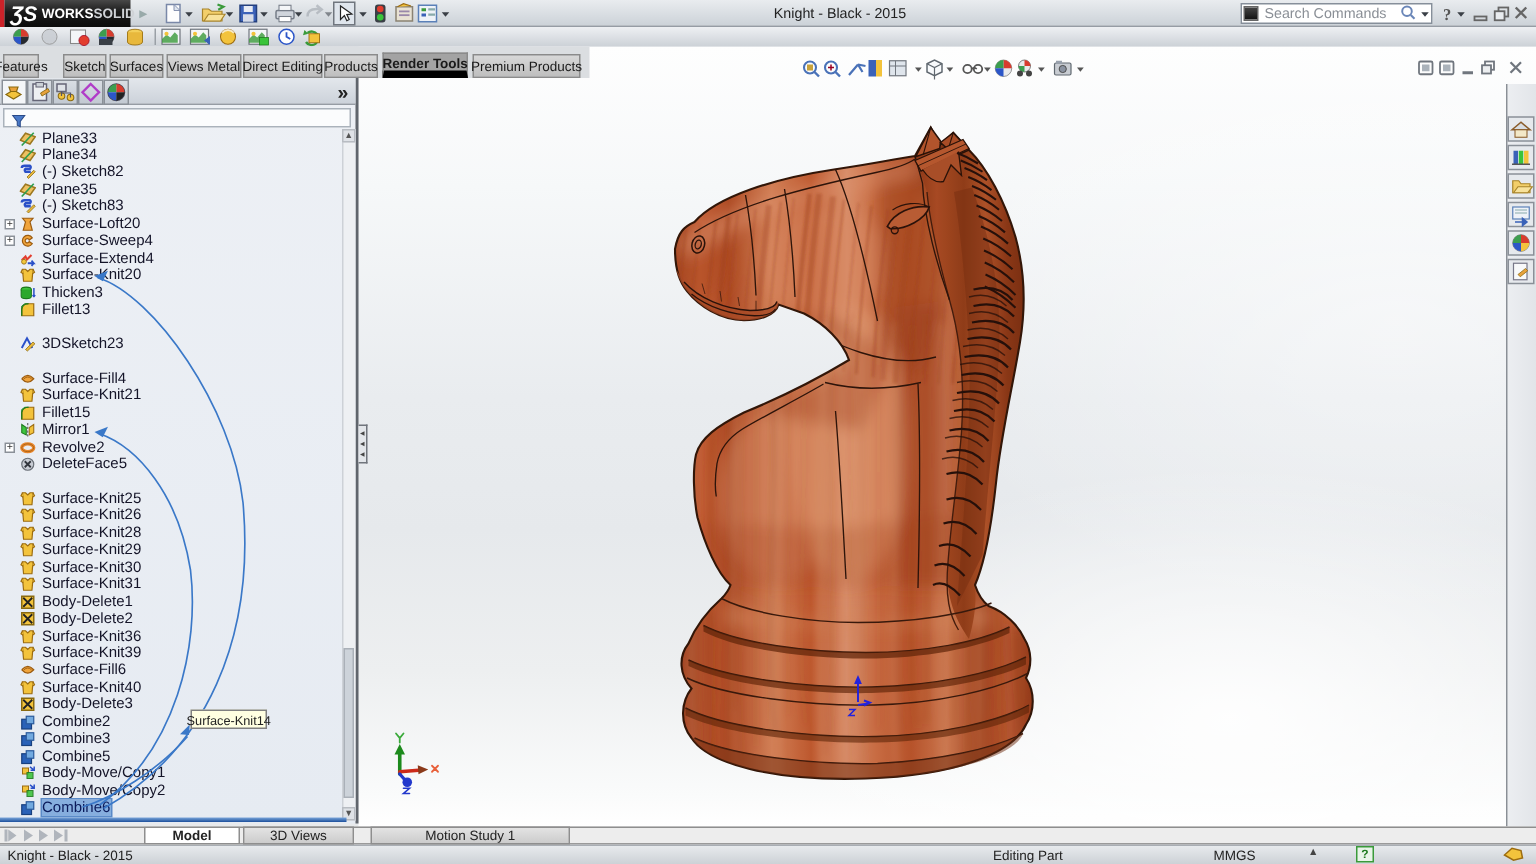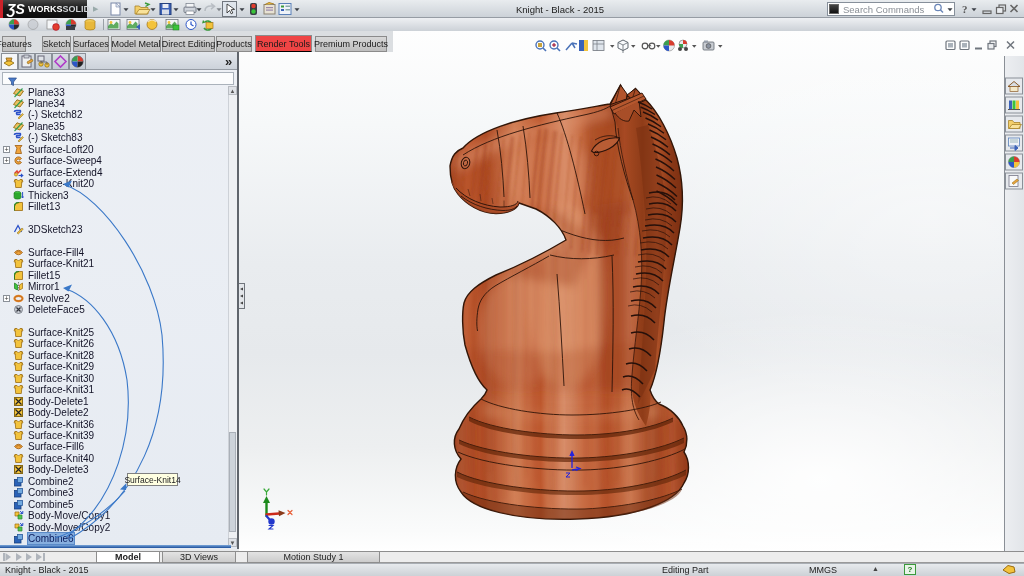--- a/index.html
+++ b/index.html
@@ -6,21 +6,21 @@
 .abs{position:absolute}
 #titlebar{left:0;top:0;width:1024px;height:18px;background:linear-gradient(#e9ecef,#ccd2d8);border-bottom:1px solid #969ca4}
 #redstripe{left:0;top:0;width:3px;height:18px;background:#cc2229}
 #logobox{left:3px;top:0;width:84px;height:18px;background:linear-gradient(#484848,#1a1a1a 45%,#0c0c0c);color:#fff;font-size:9px;display:flex;align-items:center;padding-left:4px}
 #title-text{left:460px;top:4px;width:200px;text-align:center;font-size:9.5px;color:#222}
 #searchbox{left:827px;top:2px;width:128px;height:14px;background:#fff;border:1px solid #868f9a;display:flex;align-items:center;font-size:9.5px;color:#8a8f96}
 #searchbox .sw{width:10px;height:10px;background:linear-gradient(#444,#111);margin:0 4px 0 1px;border:1px solid #666;flex:none}
 #toolbar2{left:0;top:18px;width:1024px;height:13px;background:linear-gradient(#eef0f3,#ccd1d7)}
 #tabband{left:0;top:31px;width:393px;height:21px;background:#dbdee1}
 .tab{position:absolute;height:16px;top:36px;background:linear-gradient(#d8d8d8,#bebebe);border:1px solid #8b8b8b;font-size:9px;color:#1a1a1a;display:flex;align-items:center;justify-content:center;white-space:nowrap}
-.tab.active{background:#ef4444;font-weight:normal;height:17px;top:35px;z-index:3;border-bottom:1px solid #000000}
+.tab.active{background:#a3a3a3;font-weight:bold;height:17px;top:35px;z-index:3;border-bottom:5px solid #000000}
 #viewport{left:239px;top:31px;width:785px;height:520px;background:radial-gradient(55% 45% at 74% 86%, rgba(255,255,255,.9), rgba(255,255,255,0) 72%),radial-gradient(60% 55% at 88% 35%, rgba(255,255,255,.45), rgba(255,255,255,0) 70%),linear-gradient(#fefefe 0%,#f6f8f9 18%,#e9ecef 45%,#e6e9ec 62%,#edeff0 80%,#fafbfb 96%,#fff 100%)}
 #taskpane{left:1004px;top:56px;width:20px;height:495px;background:linear-gradient(90deg,#eceef1,#e2e5e9);border-left:1px solid #8a8f96}
 #panel{left:0;top:52px;width:239px;height:497px;background:linear-gradient(#edf0f5,#e6ebf2);border-right:2px solid #60656c}
 #panelhead{left:0;top:0;width:237px;height:18px;background:linear-gradient(#e3e7ec,#ccd2da);border-bottom:1px solid #969ca4}
 .ptab{position:absolute;top:1px;width:17px;height:17px;border:1px solid #8a9098;background:linear-gradient(#d8dde3,#c2c9d2)}
 .ptab.active{background:#f4f6f8}
 #filterrow{left:2px;top:20px;width:232px;height:13px;background:#fbfcfd;border:1px solid #aab2bb}
 #tree{left:0;top:34px;width:228px;height:458px;font-size:10px;color:#141428}
 .trow{position:absolute;left:0;height:12px;width:228px;display:flex;align-items:center}
 .trow .ticon{width:11px;height:11px;margin-left:13px;margin-right:4px;flex:none;display:flex}
@@ -474,21 +474,21 @@
       <g>
         <path d="M205 4 a4.5 4.5 0 1 1 -1 6" fill="none" stroke="#3a9a3a" stroke-width="1.6"></path>
         <path d="M203 2 l2.5 2.5 l-3.5 1 z" fill="#3a9a3a"></path>
         <rect x="206" y="4.5" width="7" height="6" fill="#f3c33c" stroke="#9c6c10" stroke-width=".6"></rect>
       </g>
     </svg>
 <div class="abs" id="tabband"></div>
 <div class="tab " style="left:2px;width:24px">Features</div>
 <div class="tab " style="left:42px;width:29px">Sketch</div>
 <div class="tab " style="left:73px;width:36px">Surfaces</div>
-<div class="tab " style="left:111px;width:50px">Model Metal</div>
+<div class="tab " style="left:111px;width:50px">Views Metal</div>
 <div class="tab " style="left:162px;width:53px">Direct Editing</div>
 <div class="tab " style="left:216px;width:36px">Products</div>
 <div class="tab active" style="left:255px;width:57px">Render Tools</div>
 <div class="tab " style="left:315px;width:72px">Premium Products</div>
 <div class="abs" id="panel">
 <div class="abs" id="panelhead"></div>
 <div class="ptab active" style="left:1px;display:flex;align-items:center;justify-content:center">
         <svg width="15" height="15" viewBox="0 0 15 15">
           <path d="M2 9 L7 6 L12 9 L7 12 Z" fill="#f3c33c" stroke="#8a6a10" stroke-width=".8"></path>
           <path d="M4 4 L10 4 L9 7 L5 7 Z" fill="#e8a23c" stroke="#8a6a10" stroke-width=".8"></path>

